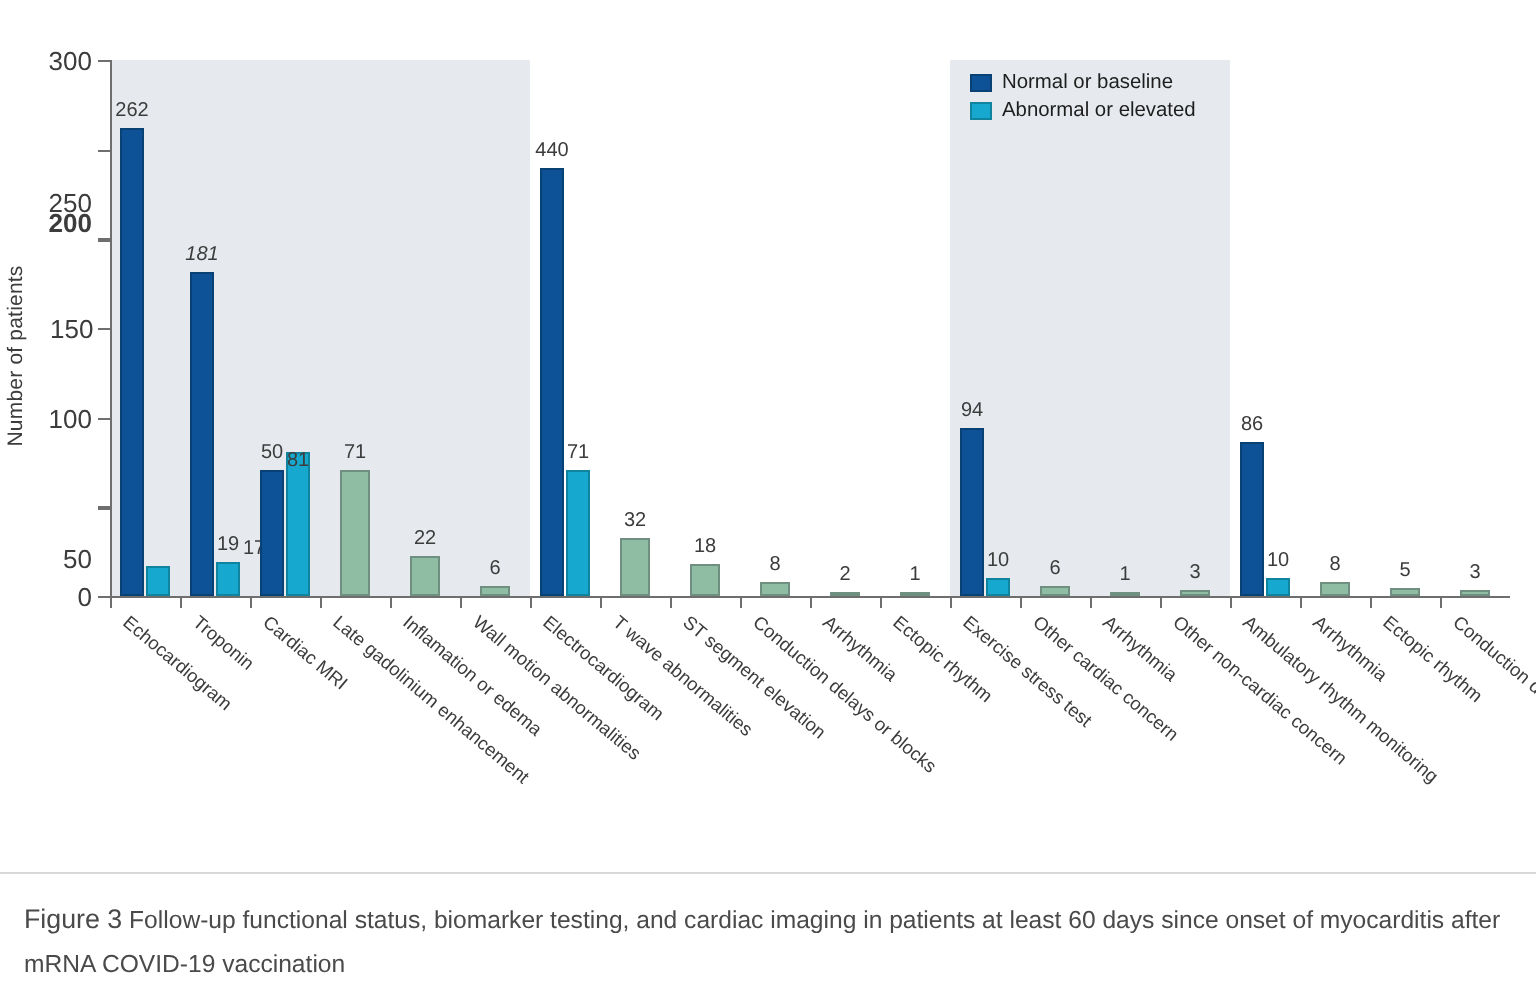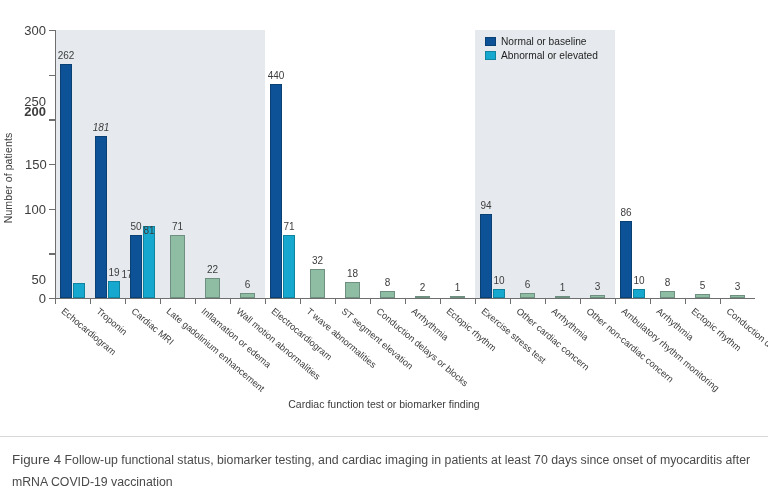--- a/index.html
+++ b/index.html
@@ -255,21 +255,20 @@
         <div class="legend-row">
           <span class="legend-swatch navy"></span>
           <span>Normal or baseline</span>
         </div>
         <div class="legend-row">
           <span class="legend-swatch cyan"></span>
           <span>Abnormal or elevated</span>
         </div>
       </div>
 
-    <div id="x-axis-title">Cardiac function test or biomarker finding</div>
   <div class="y-tick" style="top: 298px;"></div>
       <div class="y-tick-label" style="top: 298px;">0</div>
       <div class="y-tick" style="top: 253.333px;"></div>
       <div class="y-tick-label" style="top: 253.333px; margin-top: 26px;">50</div>
       <div class="y-tick" style="top: 208.667px;"></div>
       <div class="y-tick-label" style="top: 208.667px;">100</div>
       <div class="y-tick" style="top: 164px;"></div>
       <div class="y-tick-label" style="top: 164px; padding-left: 19px;">150</div>
       <div class="y-tick" style="top: 119.333px;"></div>
       <div class="y-tick-label" style="top: 111px; font-weight: bold;">200</div>
@@ -314,16 +313,16 @@
       <div class="x-tick" style="left: 650px;"></div>
       <div class="x-label" style="left: 660.5px;">Arrhythmia</div>
       <div class="x-tick" style="left: 685px;"></div>
       <div class="x-label" style="left: 695.5px;">Ectopic rhythm</div>
       <div class="x-tick" style="left: 720px;"></div>
       <div class="x-label" style="left: 730.5px;">Conduction delays or blocks</div>
     </div>
 
   <div id="caption-divider"></div>
   <div id="caption">
-    <span class="fig-no">Figure 4</span>
-    <span>Follow-up functional status, biomarker testing, and cardiac imaging in patients at least 70 days since onset of myocarditis after mRNA COVID-19 vaccination</span>
+    <span class="fig-no">Figure 3</span>
+    <span>Follow-up functional status, biomarker testing, and cardiac imaging in patients at least 60 days since onset of myocarditis after mRNA COVID-19 vaccination</span>
   </div>
 </div>
 
 </body></html>

